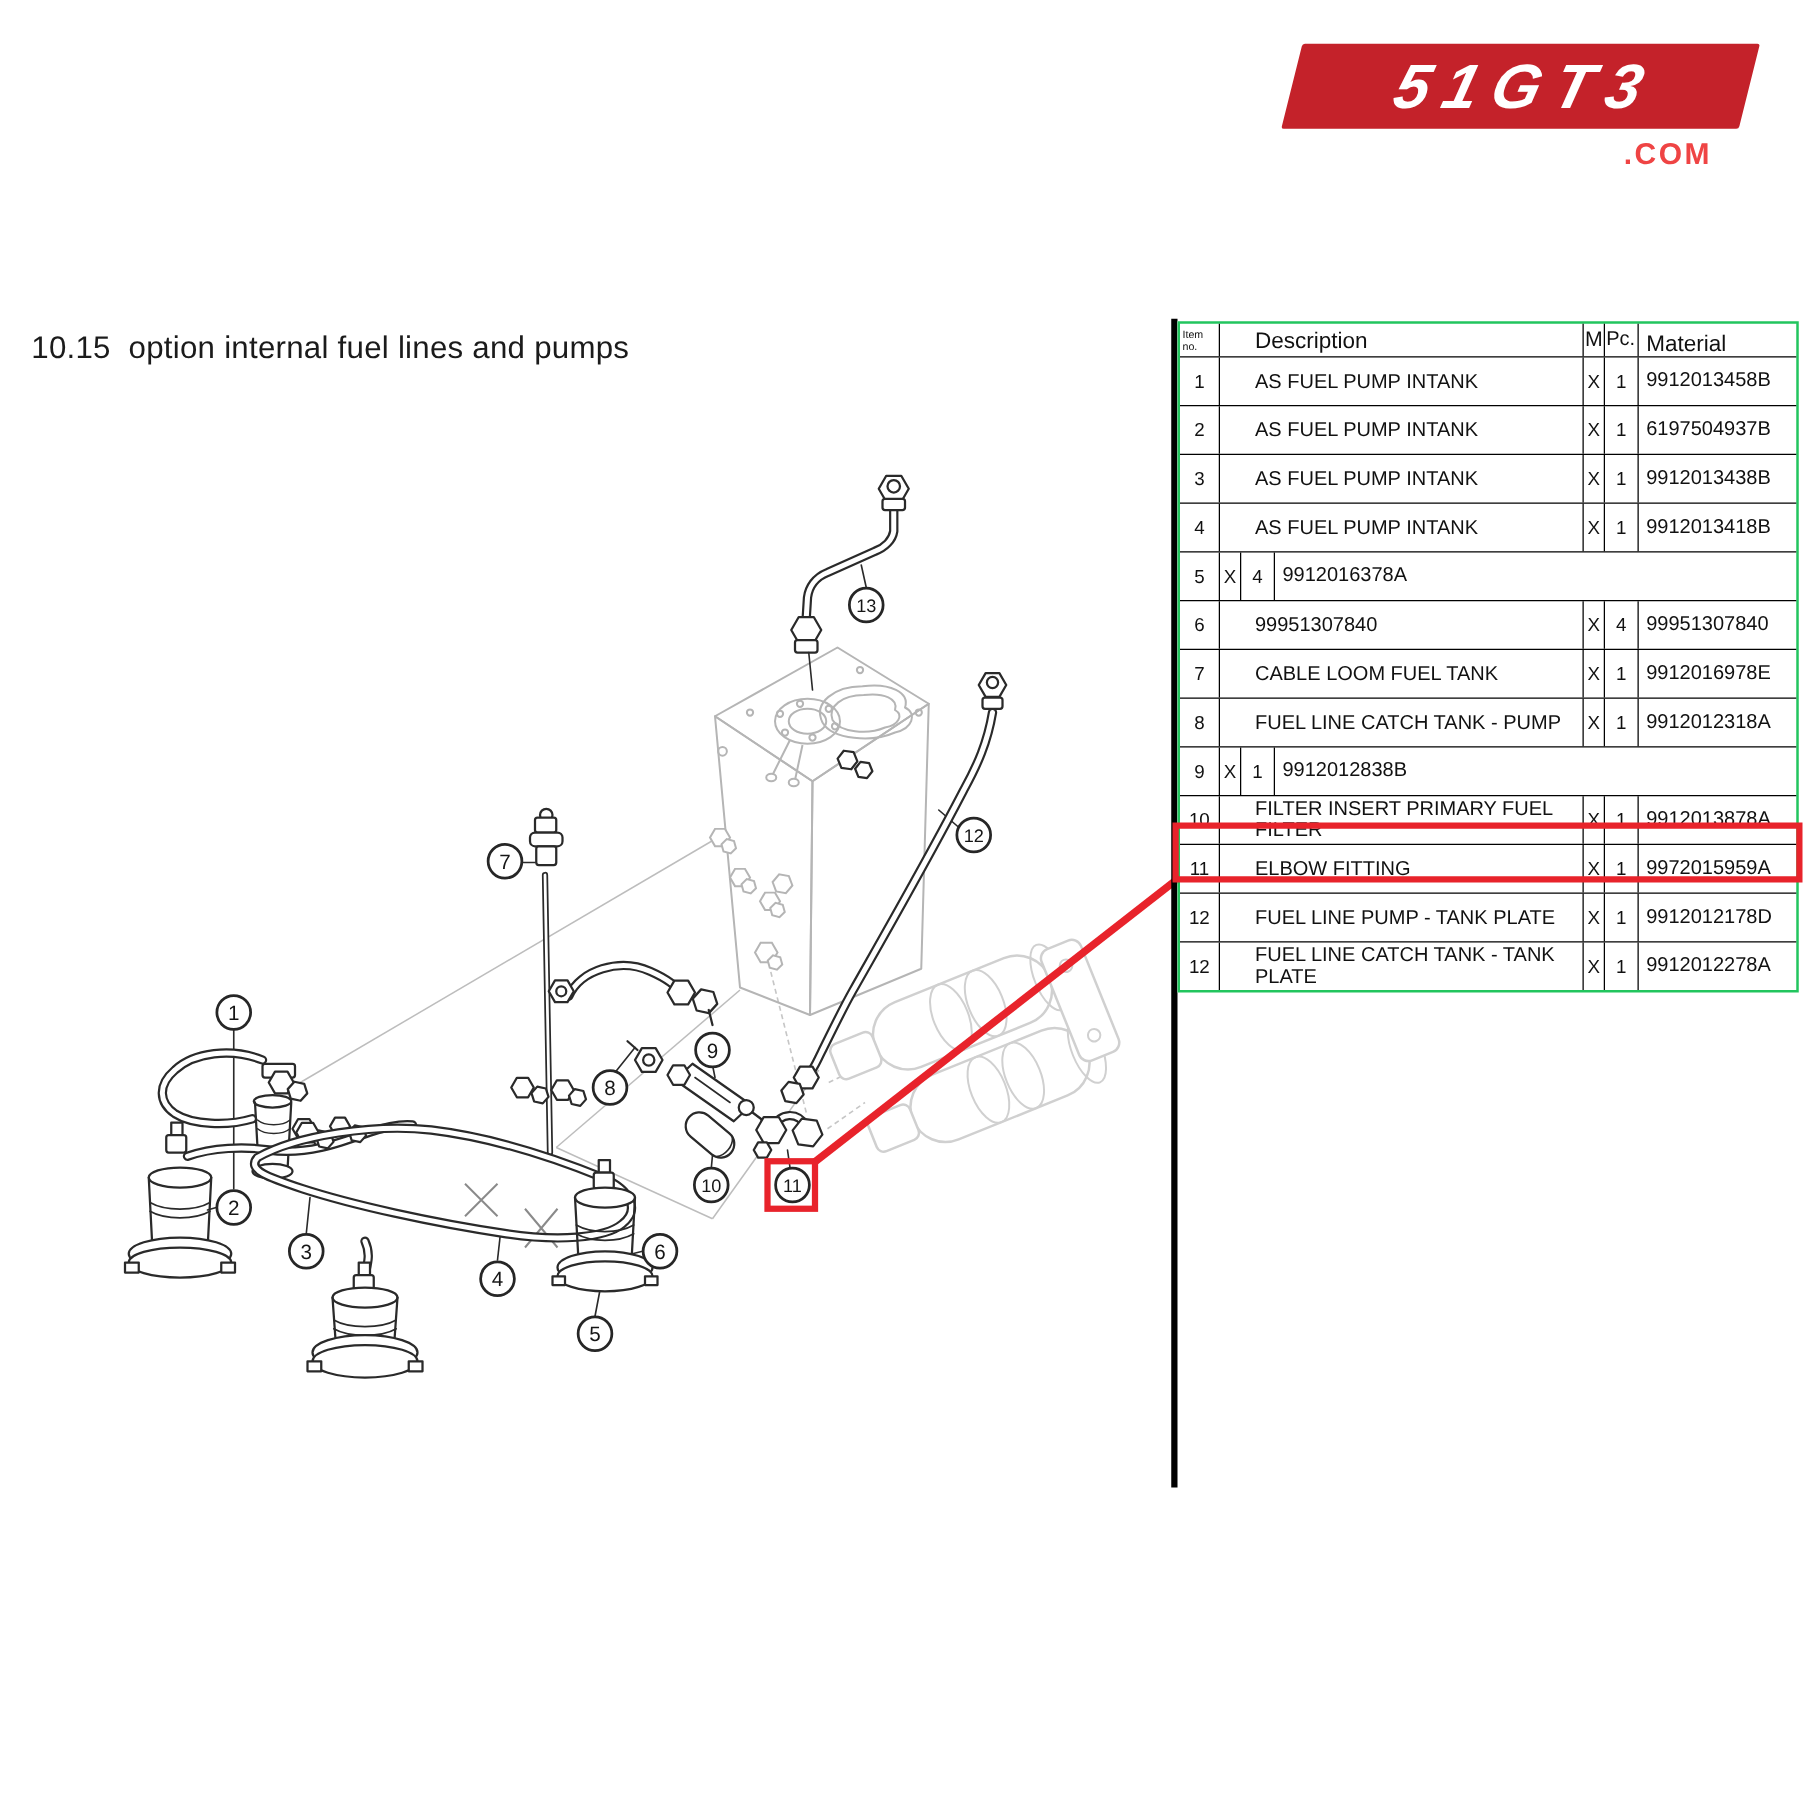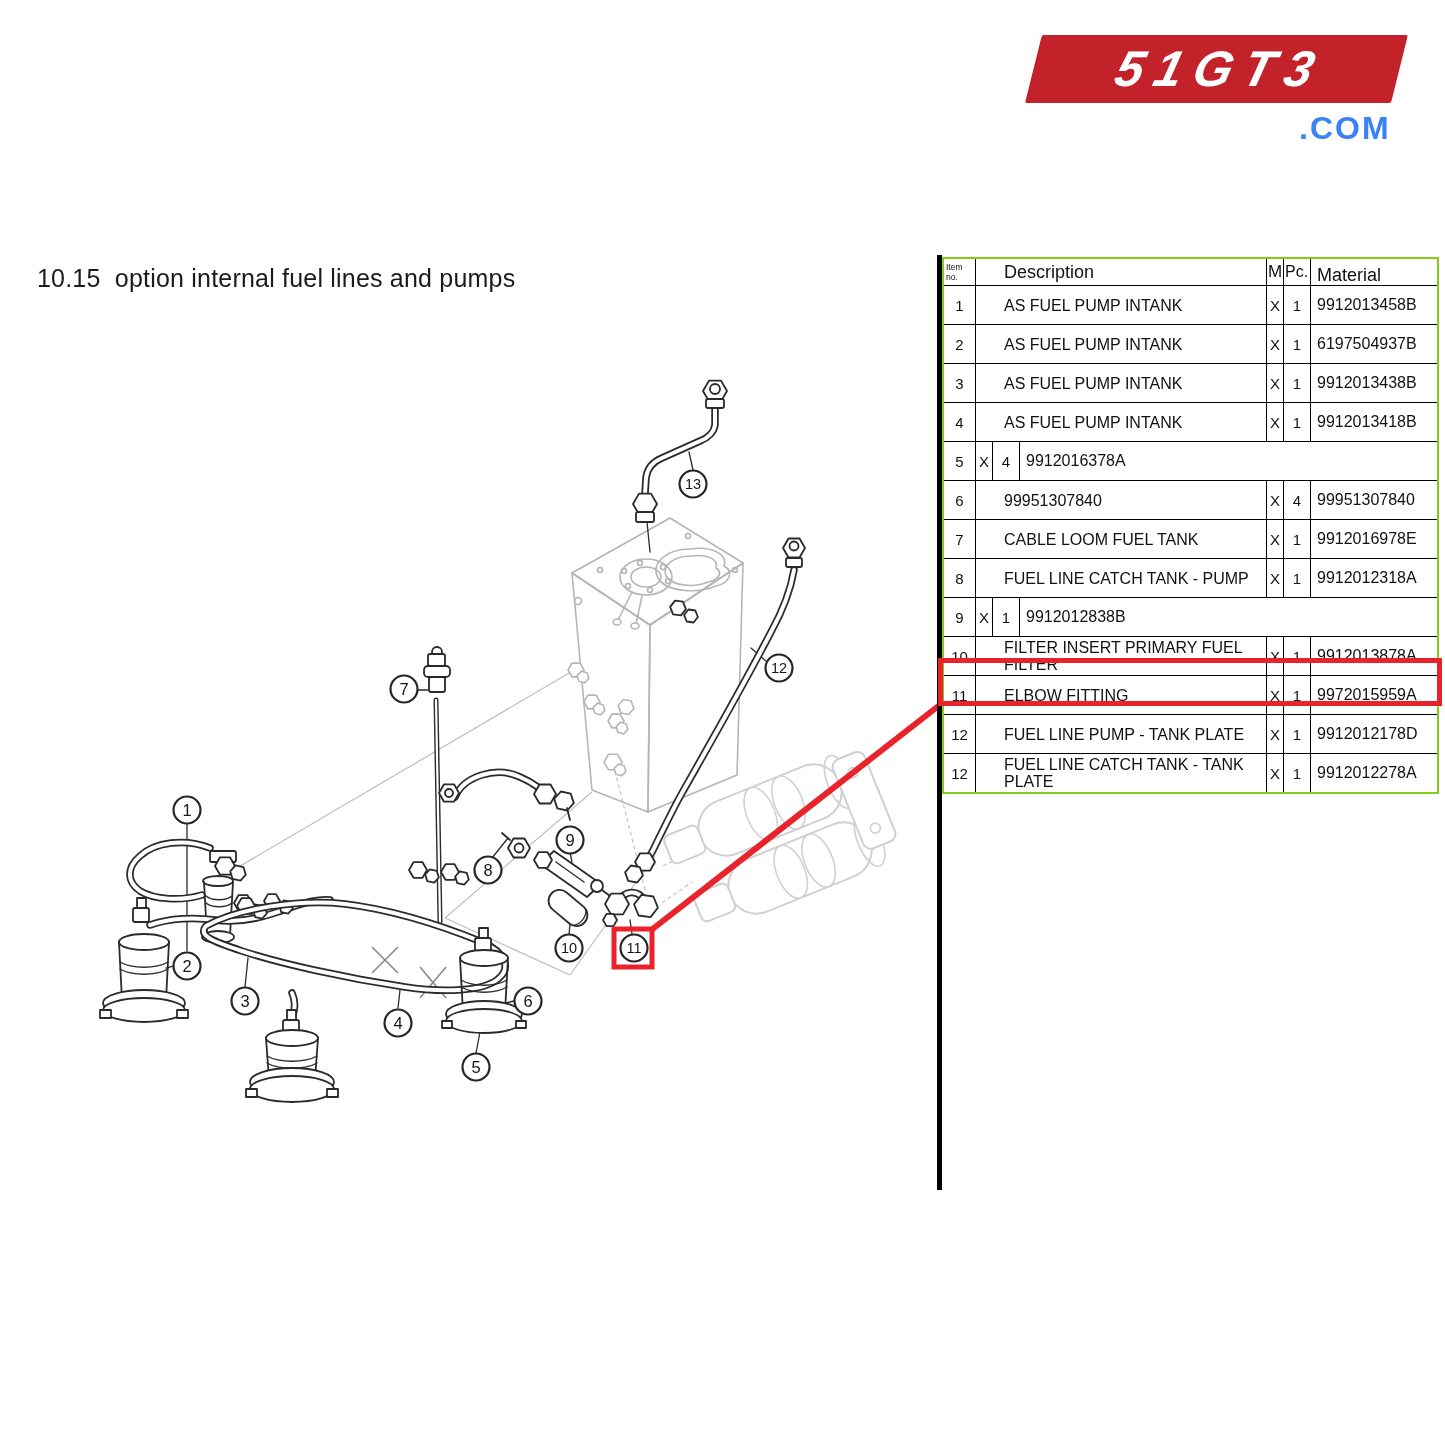--- a/index.html
+++ b/index.html
@@ -3,36 +3,36 @@
 <meta charset="utf-8">
 <style>
   html,body { margin:0; padding:0; background:#fff; }
   .canvas {
     position:relative; width:1445px; height:1445px; background:#fff;
     font-family:"Liberation Sans", sans-serif; overflow:hidden;
     --red:#e8232b; --logored:#c4222a;
   }
   
   .page-title {
-    position:absolute; left:37px; top:264px; font-size:25px; color:#1b1b1b;
+    position:absolute; left:25px; top:264px; font-size:25px; color:#1b1b1b;
     letter-spacing:0.2px; white-space:pre;
   }
   
   .logo-band {
     position:absolute; left:1025px; top:35px; width:366px; height:68px;
     background:var(--logored); transform:skewX(-14deg); transform-origin:bottom left;
     display:flex; align-items:center; justify-content:center; border-radius:2px;
   }
   .logo-text {
     color:#fff; font-weight:bold; font-style:italic; font-size:50px;
     letter-spacing:11px; padding-left:8px;
   }
   .logo-com {
-    position:absolute; left:1299px; top:110px; font-size:32px; font-weight:bold;
-    color:#3b82f6; letter-spacing:2px;
+    position:absolute; left:1299px; top:110px; font-size:24px; font-weight:bold;
+    color:#ef4444; letter-spacing:2px;
   }
   
   svg.diagram { position:absolute; left:0; top:0; }
   .ln   { fill:none; stroke:#2a2a2a; stroke-width:1.8; stroke-linecap:round; stroke-linejoin:round; }
   .lnt  { fill:none; stroke:#2a2a2a; stroke-width:1.3; stroke-linecap:round; }
   .lnf  { fill:#fff; stroke:#2a2a2a; stroke-width:1.8; stroke-linejoin:round; }
   .tubeO{ fill:none; stroke:#2a2a2a; stroke-width:7.5; stroke-linecap:round; stroke-linejoin:round; }
   .tubeI{ fill:none; stroke:#fff;    stroke-width:4;   stroke-linecap:round; stroke-linejoin:round; }
   .rodO { fill:none; stroke:#2a2a2a; stroke-width:5;   stroke-linecap:round; }
   .rodI { fill:none; stroke:#fff;    stroke-width:2.2; stroke-linecap:round; }
@@ -44,21 +44,21 @@
   .hatch{ fill:none; stroke:#8a8a8a; stroke-width:1.6; }
   .dash { fill:none; stroke:#c6c6c6; stroke-width:1.3; stroke-dasharray:4 3; }
   #callout-layer circle { fill:#fff; stroke:#262626; stroke-width:2.2; }
   #callout-layer text   { font-family:"Liberation Sans",sans-serif; fill:#161616; text-anchor:middle; }
   .redline { stroke:var(--red); stroke-width:6; fill:none; }
   .redbox  { stroke:var(--red); stroke-width:5; fill:none; }
   
   .vbar { position:absolute; left:937px; top:255px; width:5px; height:935px; background:#000; }
   .parts-table {
     position:absolute; left:942px; top:257px; width:497px;
-    border:2px solid #84cc16; box-sizing:border-box; background:#fff; color:#111;
+    border:2px solid #22c55e; box-sizing:border-box; background:#fff; color:#111;
   }
   .thead, .trow { display:flex; border-bottom:1.5px solid #000; align-items:stretch; }
   .trow:last-child { border-bottom:none; }
   .thead { height:26px; }
   .trow  { height:38px; }
   .c { border-right:1.5px solid #000; display:flex; align-items:center; overflow:hidden; box-sizing:border-box; }
   .c:last-child { border-right:none; }
   .c-item { width:32px;  justify-content:center; font-size:15px; }
   .c-desc { width:268px; padding:0 5px; font-size:16px; line-height:17px;margin-left:23px; }
   .c-m    { width:17px;  justify-content:center; font-size:15px; }

